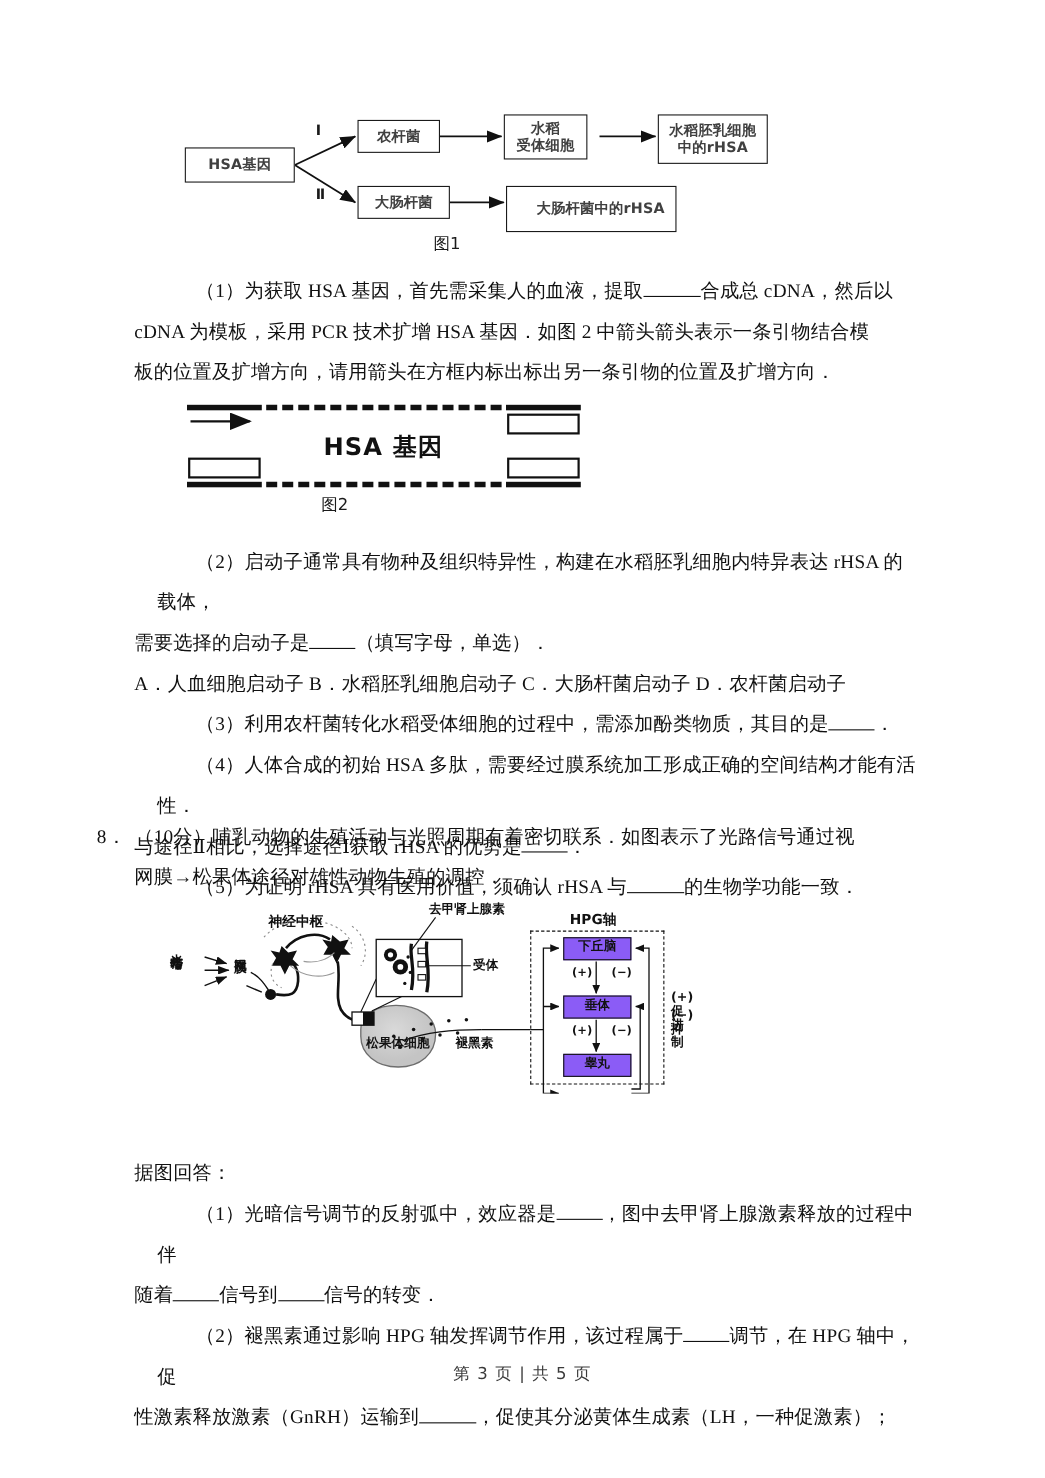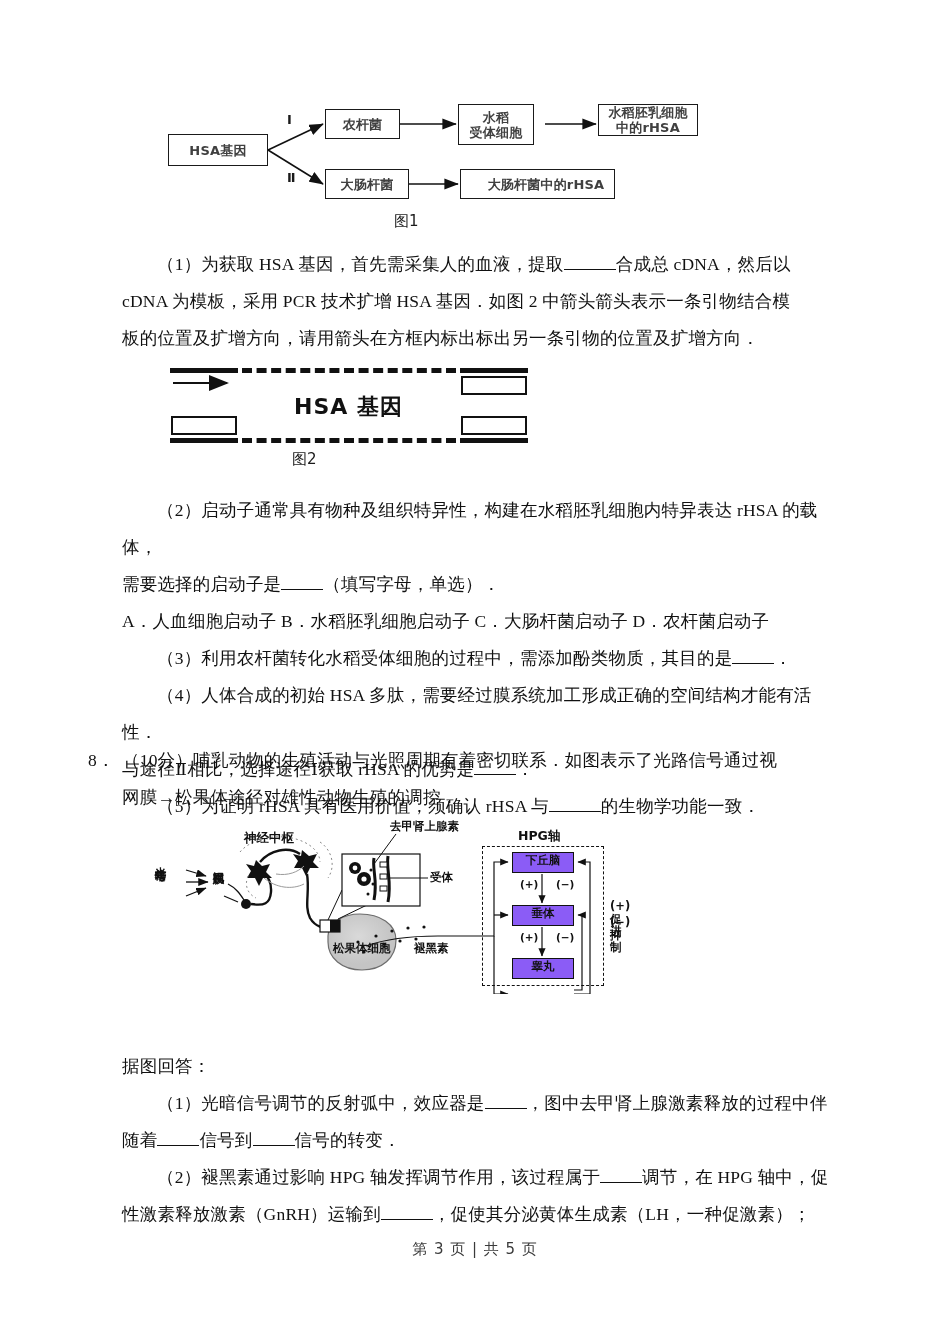--- a/index.html
+++ b/index.html
@@ -24,21 +24,21 @@
     padding: 0;
   }
 
   
   .para {
     font-size: 17.5px;
     line-height: 37px;
     color: #111;
     letter-spacing: 0.2px;
   }
-  .para.indent { text-indent: 2em; }
+  .para.indent { text-indent: 2em; margin-left: 21px; }
   .blank {
     display: inline-block;
     border-bottom: 1.3px solid #111;
     vertical-align: baseline;
   }
   .b-sm { width: 42px; }
   .b-md { width: 52px; }
 
   .text-col {
     position: absolute;
@@ -207,30 +207,30 @@
 
     <div class="fig1-box" style="left:157px;top:5px;width:75px;height:30px;">
       <span>农杆菌</span>
     </div>
 
     <div class="fig1-box" style="left:290px;top:0px;width:76px;height:41px;white-space:pre-line;">
       <span>水稻
 受体细胞</span>
     </div>
 
-    <div class="fig1-box" style="left:430px;top:0px;width:100px;height:32px;white-space:pre-line;">
+    <div class="fig1-box" style="left:430px;top:0px;width:100px;height:45px;white-space:pre-line;">
       <span>水稻胚乳细胞
 中的rHSA</span>
     </div>
 
     <div class="fig1-box" style="left:157px;top:65px;width:84px;height:30px;">
       <span>大肠杆菌</span>
     </div>
 
-    <div class="fig1-box" style="left:292px;top:65px;width:155px;height:30px;padding-left:17px;">
+    <div class="fig1-box" style="left:292px;top:65px;width:155px;height:42px;padding-left:17px;">
       <span>大肠杆菌中的rHSA</span>
     </div>
 
     <div class="fig-caption" style="left:226px;top:108px;">
       <span>图1</span>
     </div>
   </div>
 
   <div class="text-col" style="top:246px;">
     <div class="para indent">

